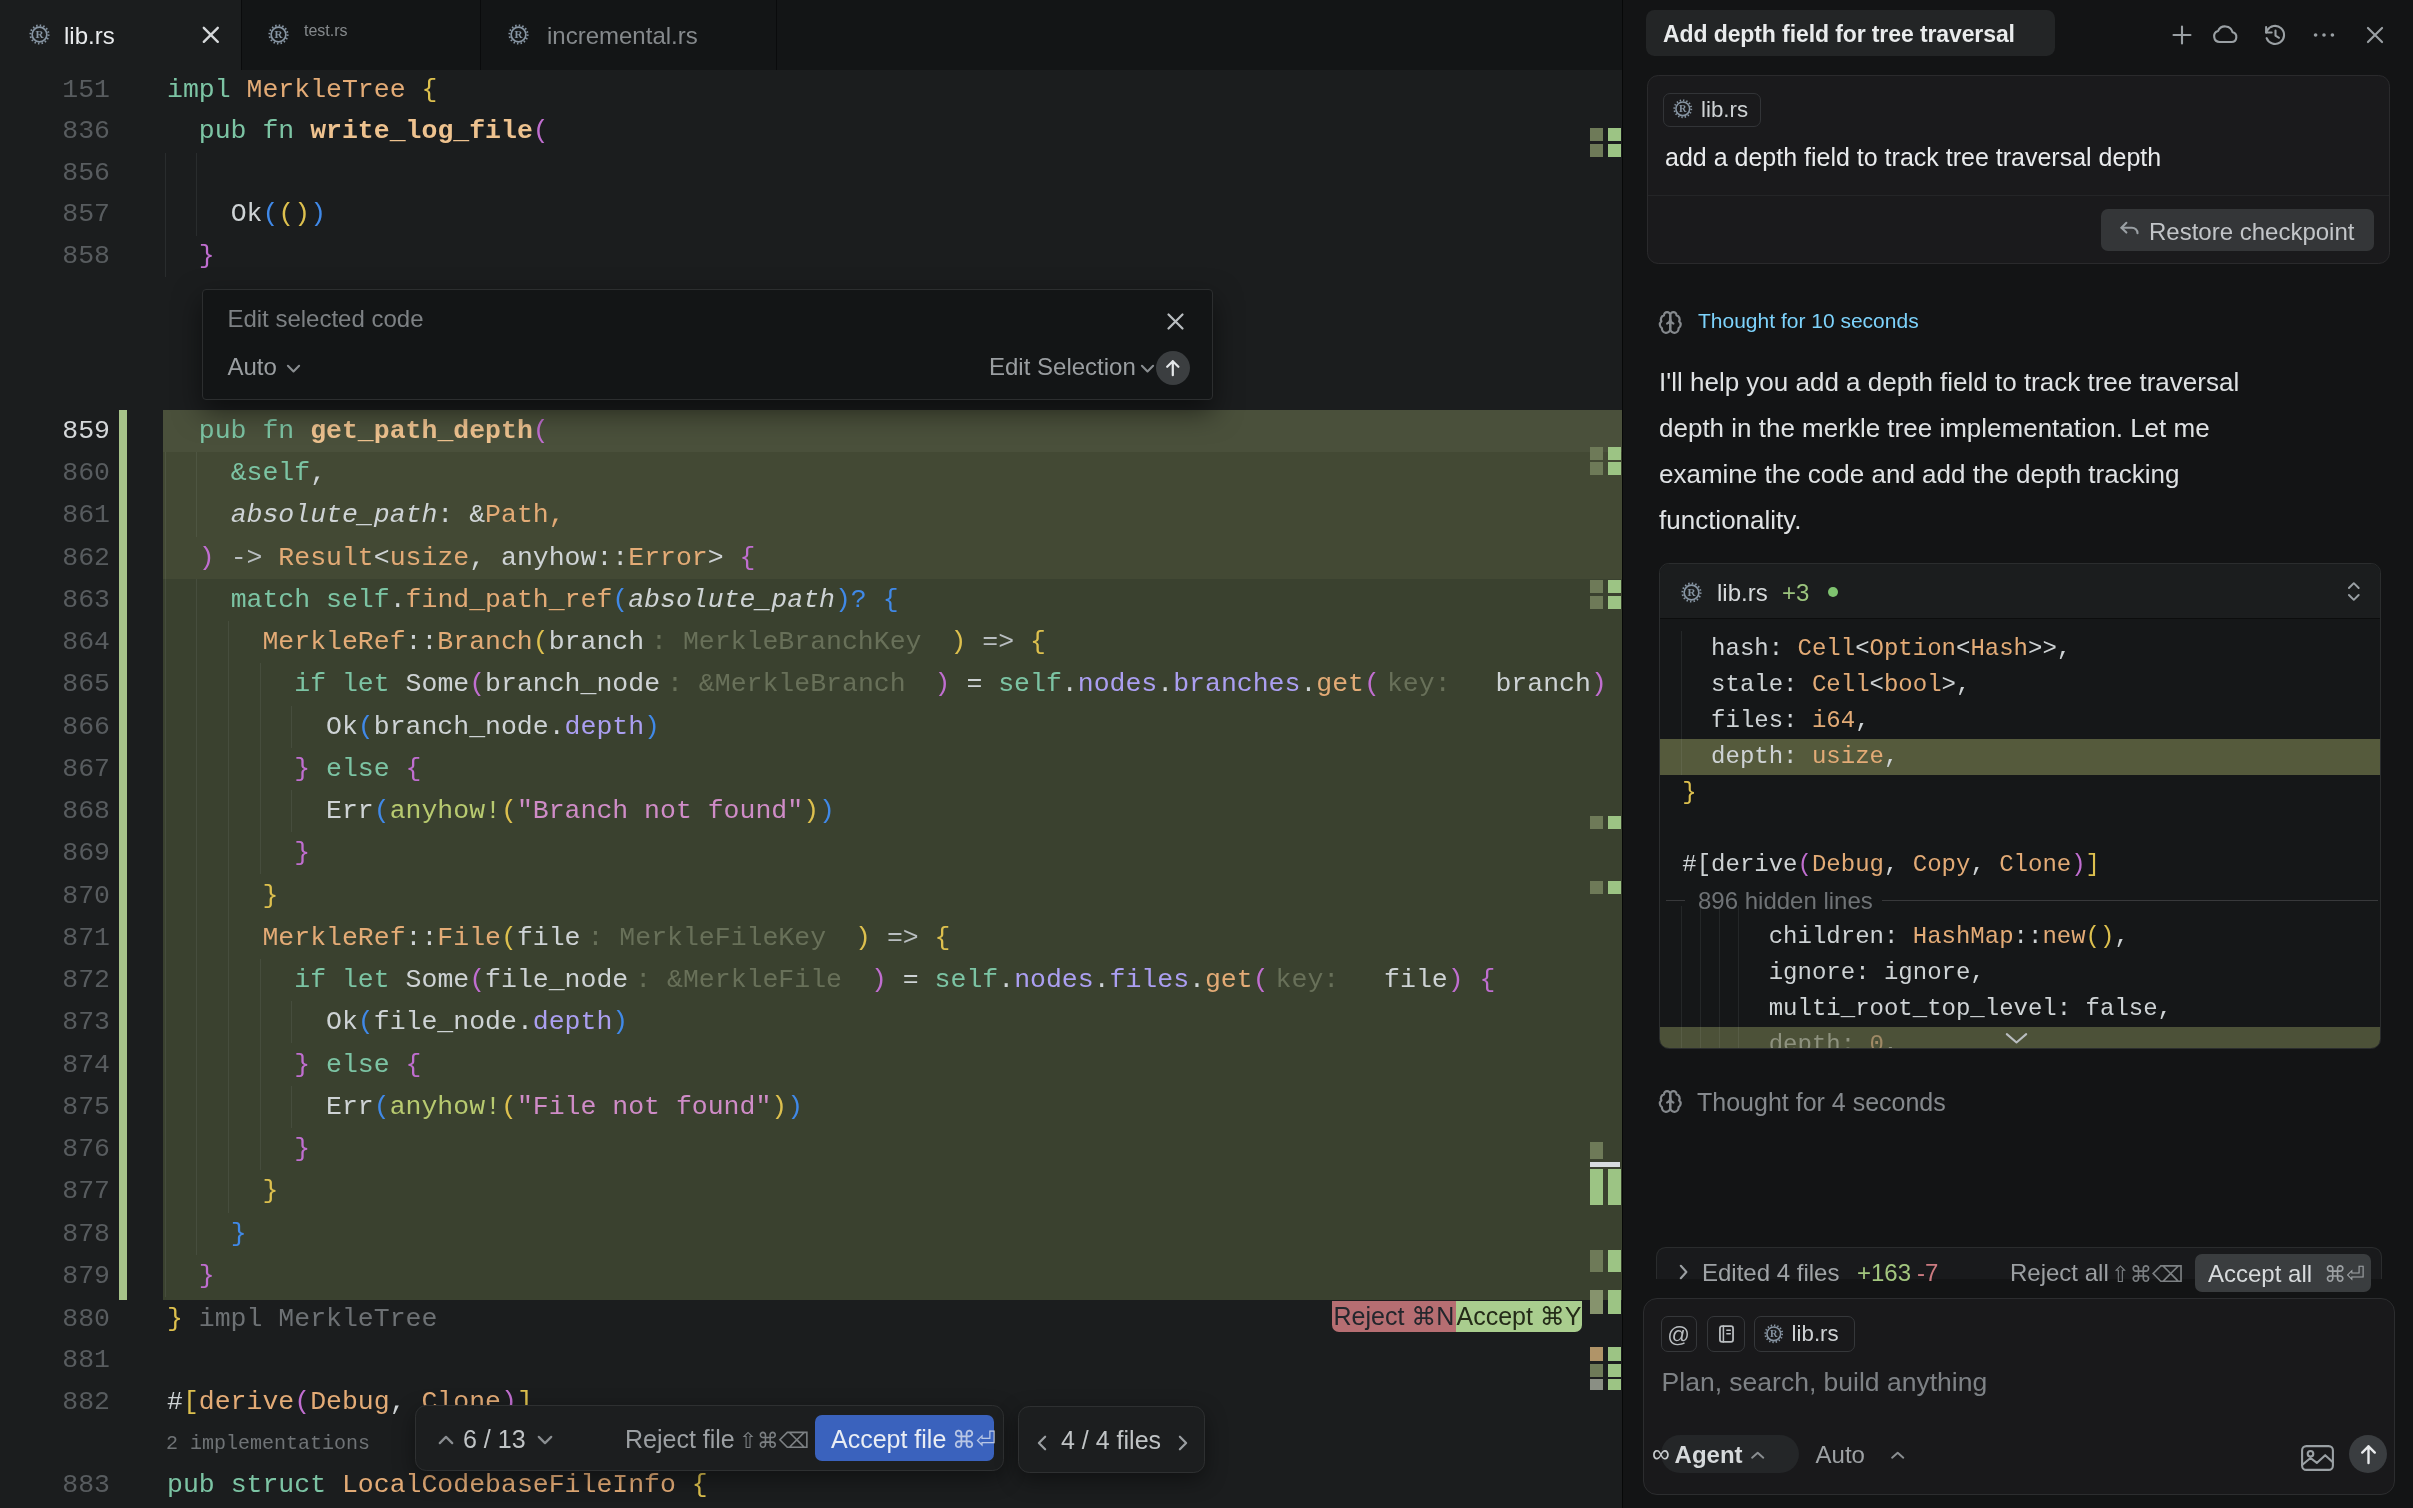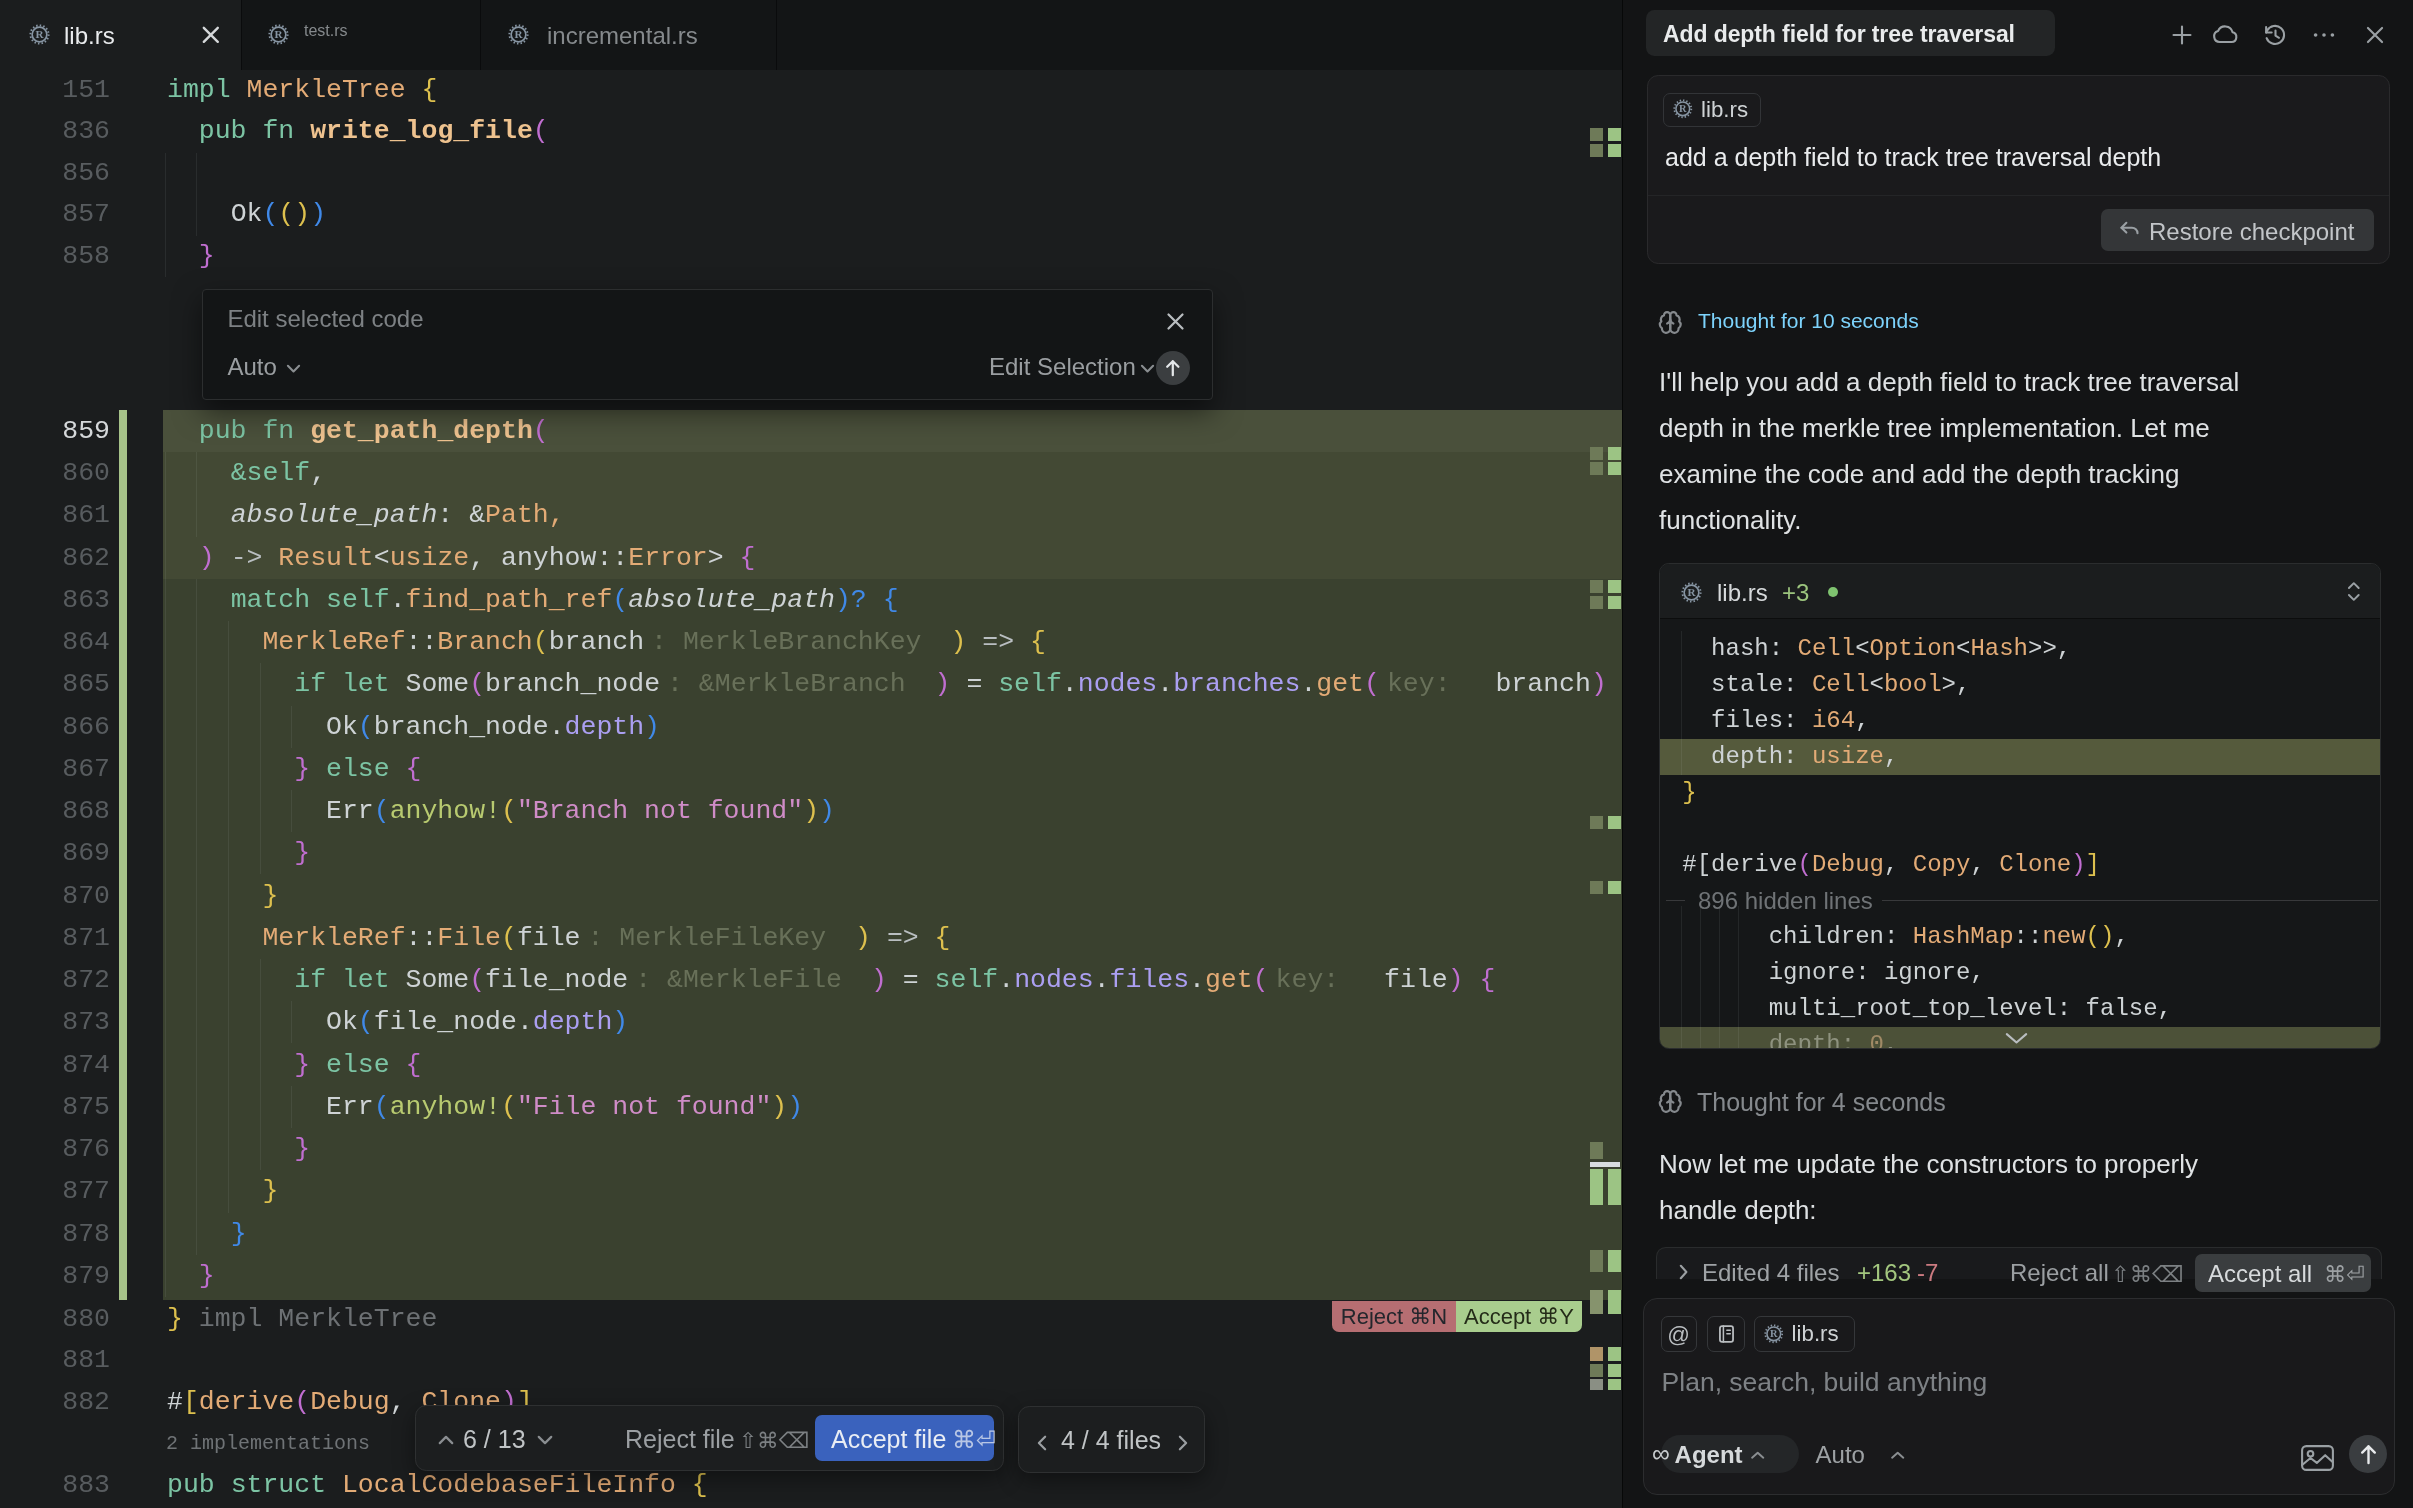--- a/index.html
+++ b/index.html
@@ -157,21 +157,21 @@
 </div>
 <div class="abs" style="left:1018px;top:1406px;width:187px;height:67px;background:#1c1e1f;border:1.4px solid #2e3031;border-radius:11.2px;box-shadow:0 7px 21px rgba(0,0,0,.4)">
 <svg class="abs icon" style="left:17px;top:26.5px" width="12" height="18" viewBox="0 0 17 26">
         <path d="M13 4l-9 9 9 9" stroke="#9b9fa2" stroke-width="3.2"></path>
       </svg>
 <div class="abs" style="left:42px;top:19px;font-size:25px;color:#c0c4c6">4 / 4 files</div>
 <svg class="abs icon" style="left:158px;top:26.5px" width="12" height="18" viewBox="0 0 17 26">
         <path d="M4 4l9 9-9 9" stroke="#9b9fa2" stroke-width="3.2"></path>
       </svg>
 </div>
-<div class="abs" style="left:1332px;top:1301px;width:199px;height:31px;font-size:22px">
+<div class="abs" style="left:1332px;top:1301px;width:199px;height:31px;font-size:25px">
 <div class="abs" style="left:0;top:0;width:124px;height:31px;background:#b66e72;color:#23262c;border-radius:0 0 0 7px;text-align:center;line-height:31px">Reject ⌘N</div>
 <div class="abs" style="left:124px;top:0;width:126px;height:31px;background:#a9cd8e;color:#242b18;border-radius:0 0 7px 0;text-align:center;line-height:31px">Accept ⌘Y</div>
 </div>
 <div class="abs" style="left:1590px;top:128px;width:12.6px;height:12.6px;background:#6e7a58"></div>
 <div class="abs" style="left:1608px;top:128px;width:12.6px;height:12.6px;background:#9cc484"></div>
 <div class="abs" style="left:1590px;top:144px;width:12.6px;height:12.6px;background:#6e7a58"></div>
 <div class="abs" style="left:1608px;top:144px;width:12.6px;height:12.6px;background:#9cc484"></div>
 <div class="abs" style="left:1590px;top:447px;width:12.6px;height:12.6px;background:#6e7a58"></div>
 <div class="abs" style="left:1608px;top:447px;width:12.6px;height:12.6px;background:#9cc484"></div>
 <div class="abs" style="left:1590px;top:462px;width:12.6px;height:12.6px;background:#6e7a58"></div>
@@ -281,21 +281,20 @@
 <svg class="abs icon" style="left:341px;top:466px" width="31" height="18" viewBox="0 0 44 26">
         <path d="M8 6l14 12L36 6" stroke="#b9bdc0" stroke-width="3"></path>
       </svg>
 </div>
 <svg class="abs" style="left:34px;top:1089px" width="26.5" height="25" viewBox="0 0 24 24">
       <path d="M12 5a3 3 0 1 0-5.997.125 4 4 0 0 0-2.526 5.77 4 4 0 0 0 .556 6.588A4 4 0 1 0 12 18Z" stroke="#85898d" stroke-width="2.1" fill="none" stroke-linecap="round" stroke-linejoin="round"></path>
       <path d="M12 5a3 3 0 1 1 5.997.125 4 4 0 0 1 2.526 5.77 4 4 0 0 1-.556 6.588A4 4 0 1 1 12 18Z" stroke="#85898d" stroke-width="2.1" fill="none" stroke-linecap="round" stroke-linejoin="round"></path>
       <path d="M15 13a4.5 4.5 0 0 1-3-4 4.5 4.5 0 0 1-3 4" stroke="#85898d" stroke-width="2.1" fill="none" stroke-linecap="round" stroke-linejoin="round"></path>
     </svg>
 <div class="abs" style="left:74px;top:1088px;font-size:25px;color:#85898d">Thought for 4 seconds</div>
-<div class="abs" style="left:36px;top:1141px;font-size:26px;line-height:46px;color:#dfe2e4">Now let me update the constructors to properly<br>handle depth:</div>
 <div class="abs" style="left:33px;top:1247px;width:726px;height:32px;background:#191a1c;border:1.4px solid #2a2c2d;border-radius:9.8px 9.8px 0 0;border-bottom:none">
 <svg class="abs icon" style="left:21px;top:15.4px" width="11.2" height="18" viewBox="0 0 16 26">
         <path d="M4 4l8 9-8 9" stroke="#9b9fa2" stroke-width="3"></path>
       </svg>
 <div class="abs" style="left:45px;top:11.2px;font-size:24px;color:#9fa3a6">Edited 4 files</div>
 <div class="abs" style="left:200px;top:11.2px;font-size:24px;color:#a3c77f">+163</div>
 <div class="abs" style="left:260px;top:11.2px;font-size:24px;color:#cc7b81">-7</div>
 <div class="abs" style="left:353px;top:11.2px;font-size:24px;color:#9b9fa2">Reject all</div>
 <div class="abs" style="left:454px;top:12.6px;font-size:22.3px;color:#7c8083">⇧⌘⌫</div>
 <div class="abs" style="left:538px;top:5.6px;width:176px;height:38px;background:#3a3d3f;border-radius:7px"></div>

